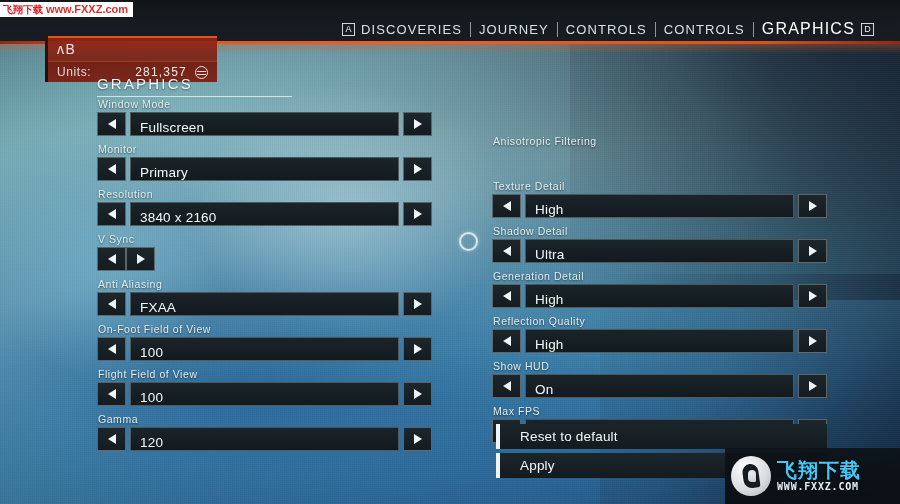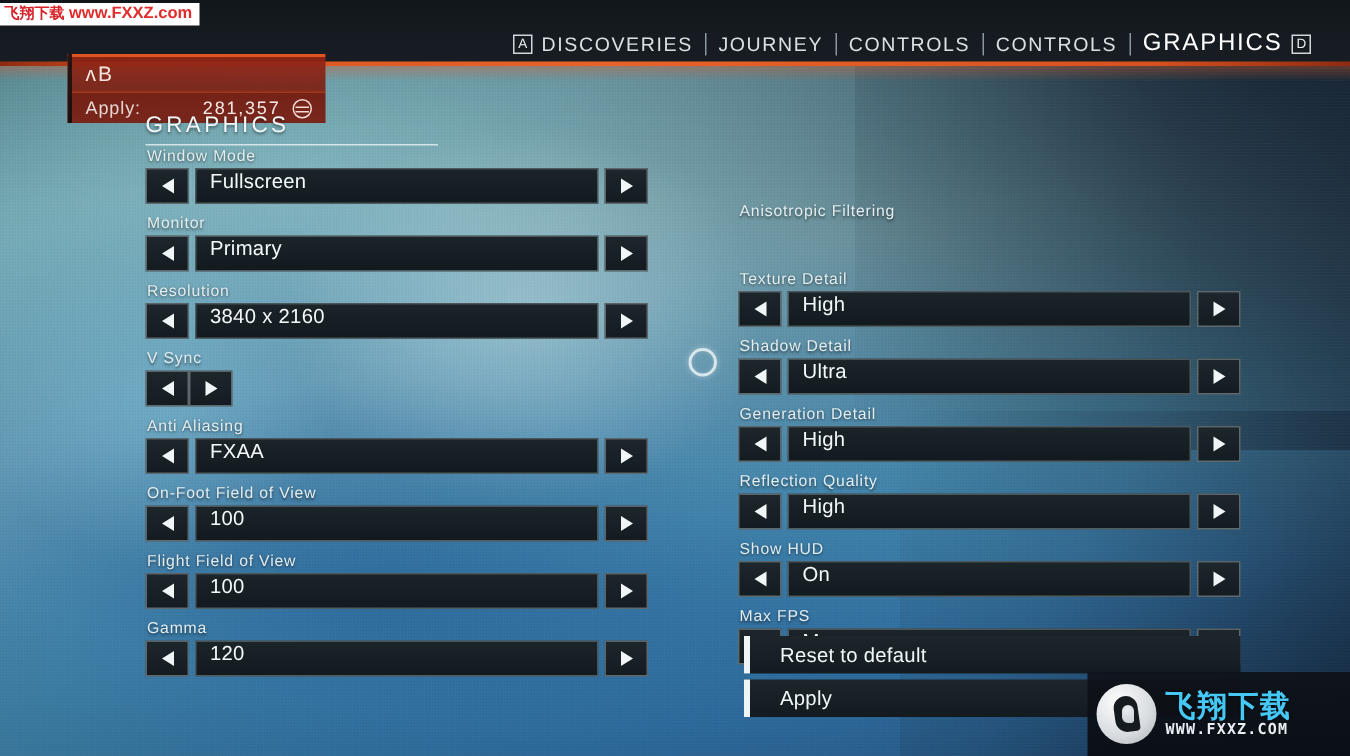--- a/index.html
+++ b/index.html
@@ -203,21 +203,21 @@
     border-bottom: 5px solid transparent;
   }
   .arrow-left .tri  { border-right: 8px solid #f0f6f7; }
   .arrow-right .tri { border-left: 8px solid #f0f6f7; }
 
   .value-field {
     flex: 1 1 auto;
     margin: 0 4px;
     background: linear-gradient(180deg, #1b2429 0%, #121a1f 100%);
     border: 1px solid rgba(205,225,230,0.30);
-    display: flex; align-items: flex-start;
+    display: flex; align-items: flex-end;
     padding-left: 9px;
     overflow: hidden;
   }
   .value-text {
     font-size: 13.5px;
     color: #f4f9fa;
     letter-spacing: .2px;
     white-space: nowrap;
   }
 
@@ -349,21 +349,21 @@
     <div class="nav-sep"></div>
     <div class="nav-item active">
       <span>GRAPHICS</span>
       <span class="nav-key" style="margin-left:6px;margin-right:0;">D</span>
     </div>
   </div>
 
   <div class="player-panel">
     <div class="player-name">ʌB</div>
     <div class="player-units-row">
-      <span class="units-label">Apply:</span>
+      <span class="units-label">Units:</span>
       <span class="units-value">281,357</span>
       <span class="units-icon"></span>
     </div>
   </div>
 
   <div class="section-title-wrap">
     <div class="section-title">GRAPHICS</div>
     <div class="section-underline"></div>
   </div>
 

